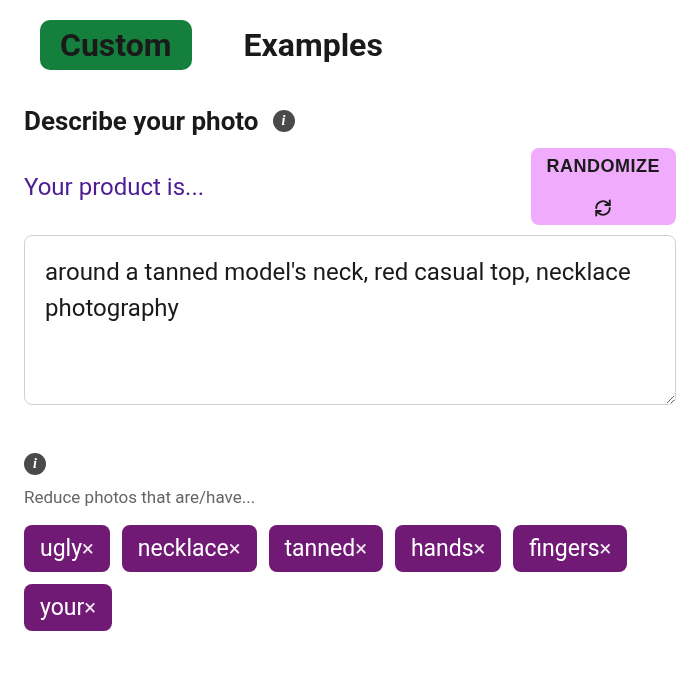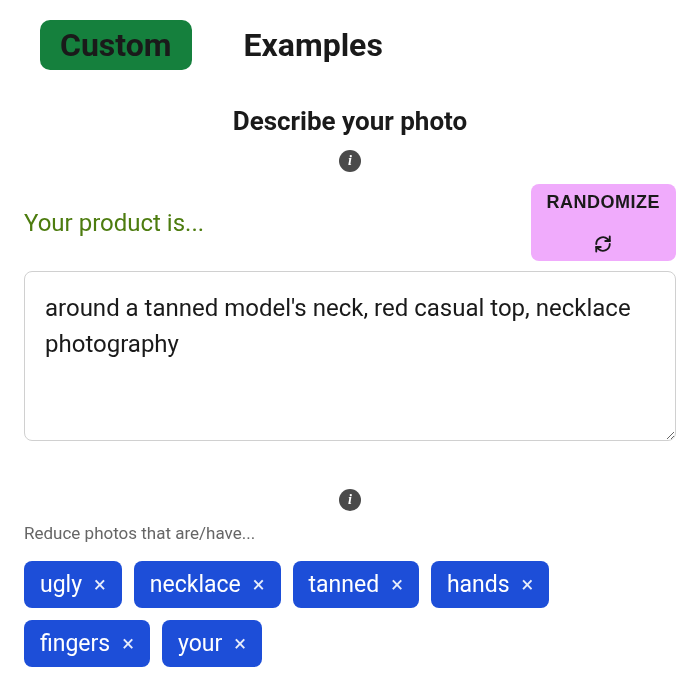--- a/index.html
+++ b/index.html
@@ -31,21 +31,20 @@
       border-radius: 10px;
     }
     .tab.active {
       background: #15803d;
     }
     .section-header {
       display: flex;
       align-items: center;
       gap: 14px;
       margin-bottom: 12px;
-      flex-direction: column;
     }
     .section-title {
       font-size: 26px;
       font-weight: 700;
       color: #1a1a1a;
     }
     .info-icon {
       width: 22px;
       height: 22px;
       border-radius: 50%;
@@ -61,21 +60,21 @@
       cursor: pointer;
     }
     .sub-row {
       display: flex;
       align-items: center;
       justify-content: space-between;
       margin-bottom: 10px;
     }
     .sub-label {
       font-size: 24px;
-      color: #4d7c0f;
+      color: #4c1d95;
       font-weight: 400;
     }
     .randomize-btn {
       background: #f0abfc;
       border: none;
       border-radius: 8px;
       padding: 8px 16px;
       display: flex;
       align-items: center;
       gap: 22px;
@@ -110,27 +109,26 @@
       color: #666666;
       font-weight: 400;
       margin-bottom: 18px;
     }
     .tags {
       display: flex;
       flex-wrap: wrap;
       gap: 12px;
     }
     .tag {
-      background: #1d4ed8;
+      background: #701a75;
       color: #ffffff;
       border-radius: 8px;
       padding: 10px 16px;
       display: flex;
       align-items: center;
-      gap: 12px;
       font-size: 23px;
       font-weight: 400;
       cursor: default;
     }
     .tag-remove {
       cursor: pointer;
       font-size: 22px;
       line-height: 1;
       color: #ffffff;
       opacity: 0.9;

